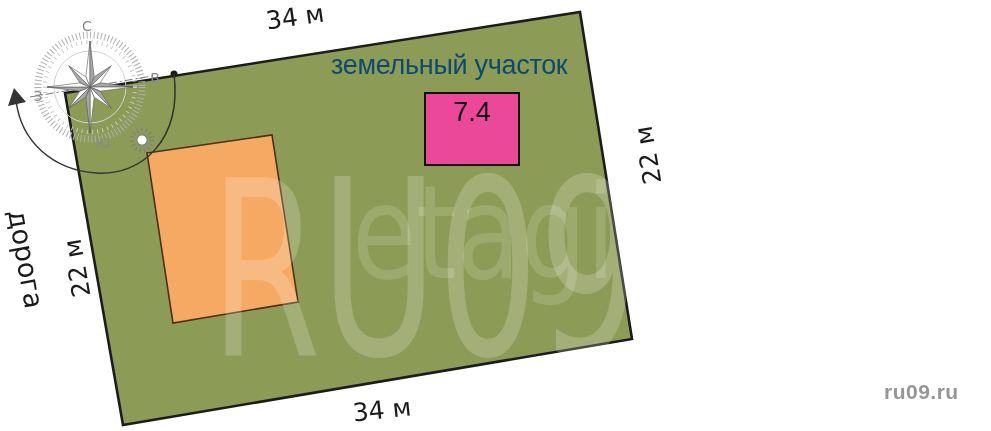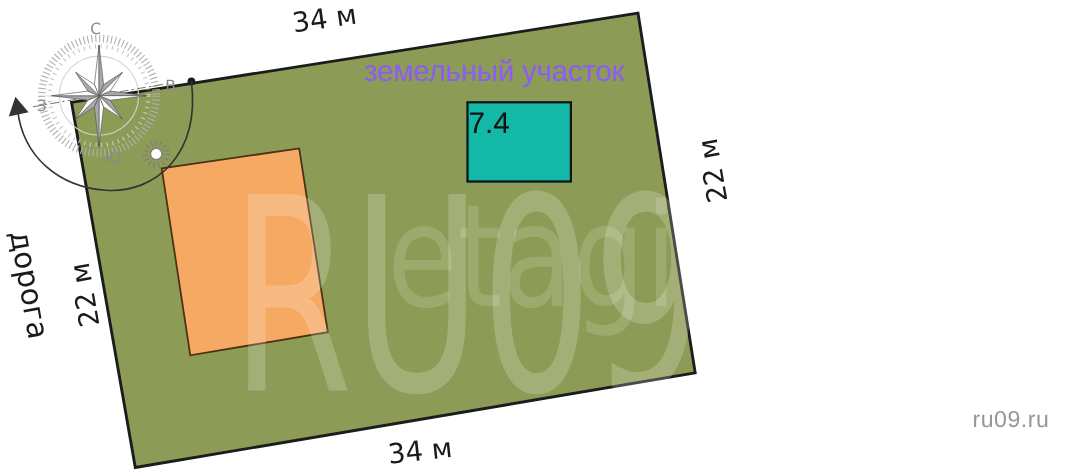--- a/index.html
+++ b/index.html
@@ -2,30 +2,30 @@
 <html><head>
 <meta charset="utf-8">
 <style>
   html,body{margin:0;padding:0;background:#fff;}
   #stage{position:relative;width:991px;height:431px;overflow:hidden;background:#fff;
          font-family:"Liberation Sans",sans-serif;}
   #stage svg{position:absolute;left:0;top:0;}
   .dim-label{position:absolute;font-family:"DejaVu Sans",sans-serif;font-size:25px;
              color:#1a1a1a;white-space:nowrap;transform-origin:center center;}
   .parcel-title{position:absolute;left:331px;top:50px;width:250px;font-size:27px;
-                color:#8b5cf6;white-space:nowrap;z-index:4;letter-spacing:-0.3px;}
-  .area-badge{position:absolute;left:424px;top:92px;width:92px;height:70px;background:#14b8a6;
-              border:2px solid #111;z-index:4;color:#111;}
+                color:#0c4a6e;white-space:nowrap;z-index:4;letter-spacing:-0.3px;}
+  .area-badge{position:absolute;left:424px;top:92px;width:92px;height:70px;background:#ec4899;
+              border:2px solid #111;z-index:4;text-align:center;color:#111;}
   .area-value{font-size:27px;line-height:32px;margin-top:2px;}
   .area-unit{font-size:23px;line-height:28px;}
   .wm{position:absolute;color:#fff;font-family:"DejaVu Sans",sans-serif;line-height:1;
       white-space:nowrap;z-index:3;pointer-events:none;transform-origin:left top;}
   .wm-primary{left:210px;top:148px;font-size:245px;opacity:0.20;transform:scaleX(0.65);}
   .wm-secondary{left:352px;top:168px;font-size:130px;opacity:0.15;transform:scaleX(0.8);}
-  .site-mark{position:absolute;left:884px;top:370px;font-size:21px;font-weight:400;
+  .site-mark{position:absolute;left:884px;top:380px;font-size:21px;font-weight:700;
              color:#969696;z-index:6;letter-spacing:0.5px;}
   .compass{left:810px;top:240px;z-index:5;}
   .compass text{font-family:"DejaVu Sans",sans-serif;font-size:14px;fill:#8a8a8a;}
 </style>
 </head>
 <body>
 
 <div id="stage">
 
   <svg width="991" height="431" viewBox="0 0 991 431">

